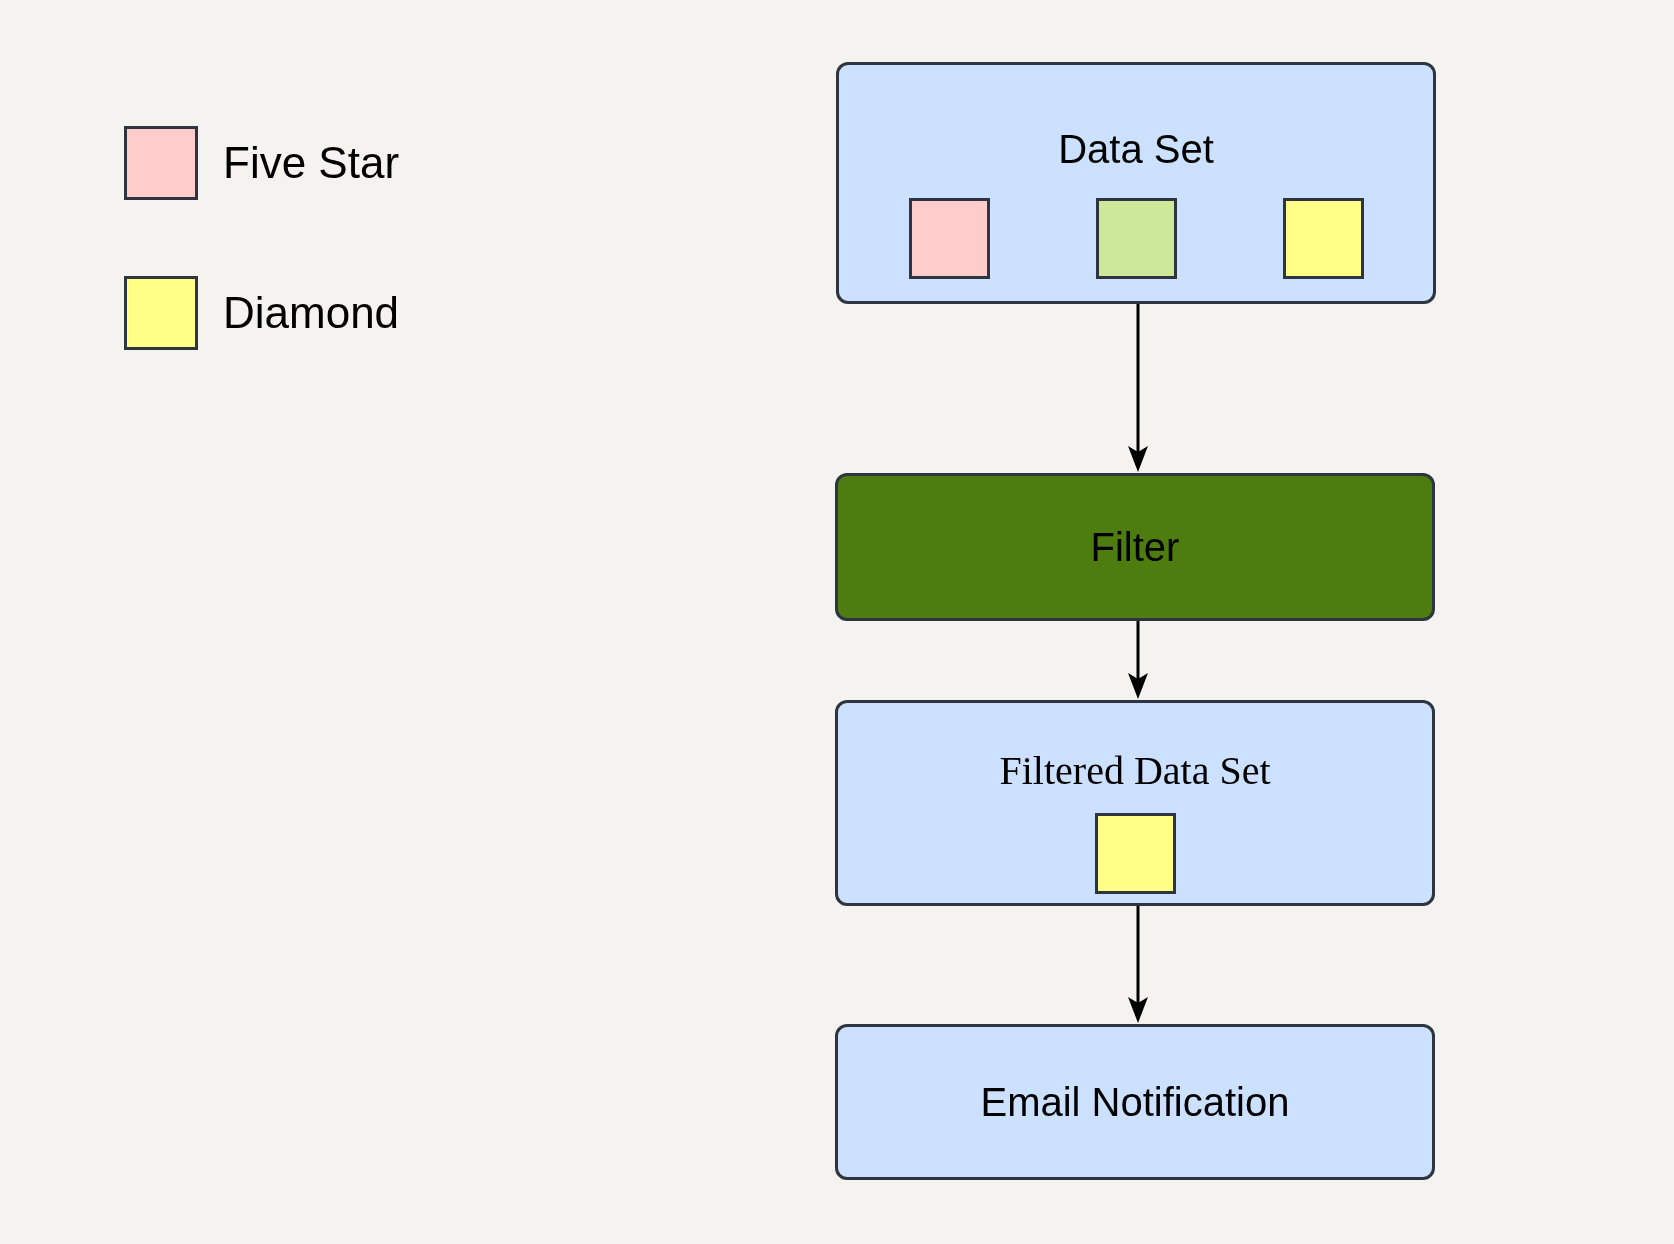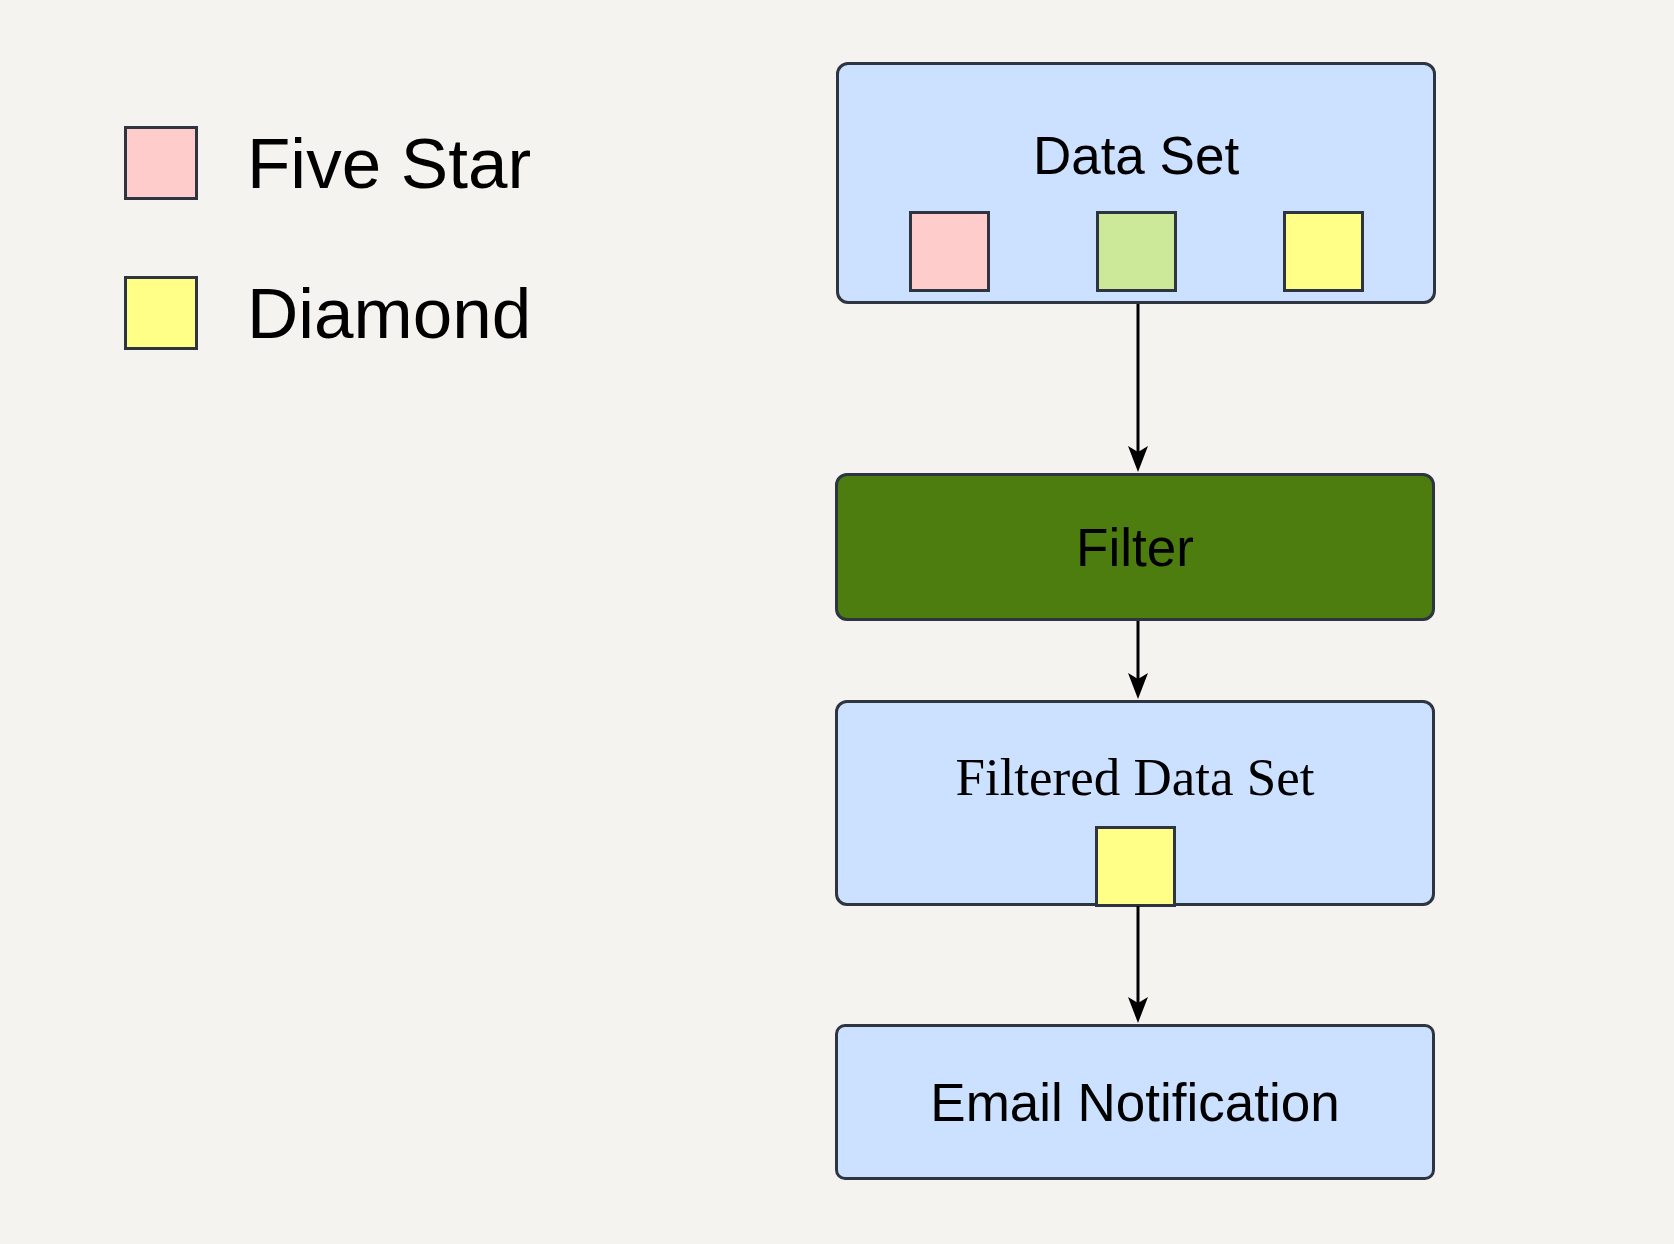--- a/index.html
+++ b/index.html
@@ -35,40 +35,40 @@
     height: 150px;
   }
   .legend-swatch {
     width: 74px;
     height: 74px;
     border: 3px solid #2e3440;
     box-sizing: border-box;
     flex: 0 0 auto;
   }
   .legend-label {
-    margin-left: 49px;
-    font-size: 71px;
+    margin-left: 25px;
+    font-size: 44px;
     line-height: 1;
     color: #000000;
     white-space: nowrap;
   }
 
   
   .node {
     position: absolute;
     background: #cce0ff;
     border: 3px solid #2e3440;
     border-radius: 12px;
     box-sizing: border-box;
     display: flex;
     flex-direction: column;
     align-items: center;
   }
   .node-label {
-    font-size: 53px;
+    font-size: 40px;
     line-height: 1;
     color: #000000;
     white-space: nowrap;
     text-align: center;
   }
   .chip-row {
     display: flex;
     justify-content: center;
     align-items: flex-start;
     width: 100%;
@@ -174,17 +174,17 @@
     </div>
   </div>
 
   <div class="arrow" id="arrow-3">
     <svg width="40" height="119" viewBox="0 0 40 119" xmlns="http://www.w3.org/2000/svg">
       <line x1="20" y1="0" x2="20" y2="101" stroke="#000000" stroke-width="3"></line>
       <polygon points="20,117 10,91 20,97 30,91" fill="#000000"></polygon>
     </svg>
   </div>
 
-  <div class="node" id="node-email" style="background: rgb(204, 224, 255); border-color: rgb(46, 52, 64); border-radius: 10px;">
+  <div class="node" id="node-email" style="background: rgb(204, 224, 255); border-color: rgb(46, 52, 64);">
     <div class="node-label" style="color: rgb(0, 0, 0);">Email Notification</div>
   </div>
 
 </div>
 
 </body></html>

